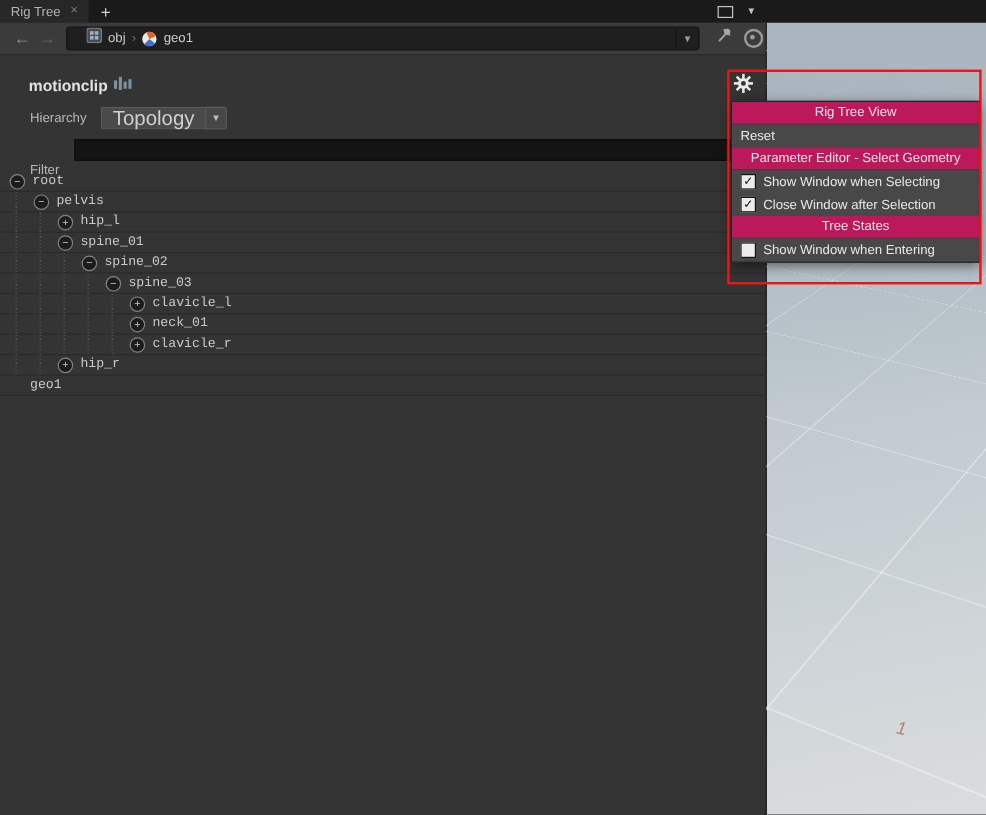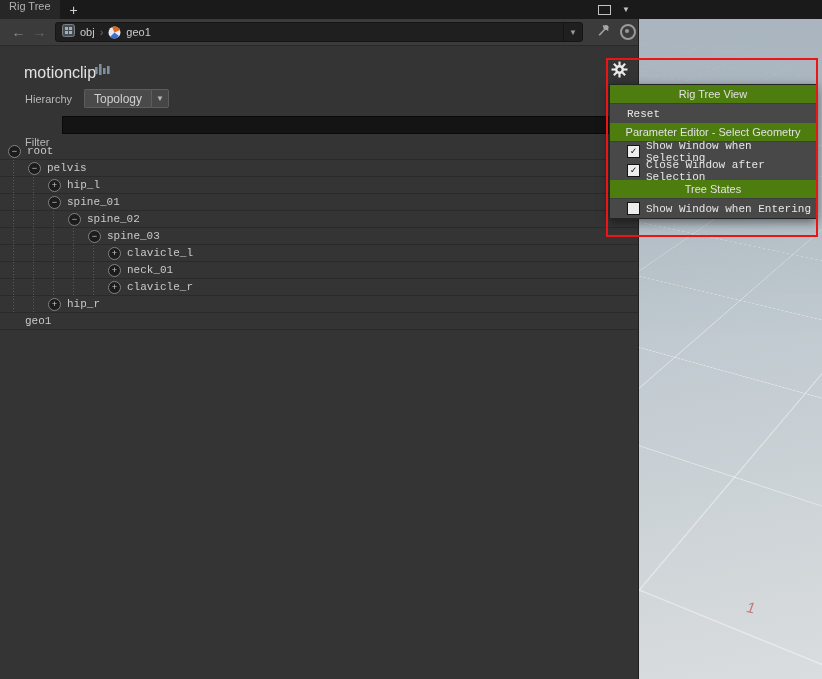--- a/index.html
+++ b/index.html
@@ -3,61 +3,61 @@
 <meta charset="utf-8">
 <style>
   html,body { margin:0; padding:0; background:#222; }
   .screen {
     position:relative; width:822px; height:679px; overflow:hidden;
     background:#343434; font-family:"Liberation Sans","DejaVu Sans",sans-serif;
     -webkit-font-smoothing:antialiased;
   }
   
   .tabbar { position:absolute; left:0; top:0; width:822px; height:19px; background:#1a1a1a; display:flex; align-items:center; }
-  .tab { height:19px; padding:0 9px; background:#272727; color:#b2b2b2; font-size:11px; display:flex; align-items:center; gap:8px; box-sizing:border-box;flex-direction:column; }
+  .tab { height:19px; padding:0 9px; background:#272727; color:#b2b2b2; font-size:11px; display:flex; align-items:center; gap:8px; box-sizing:border-box; }
   .tab-close { color:#7d7d7d; font-size:11px; line-height:11px; }
   .newtab { color:#d4d4d4; font-size:14px; margin-left:10px; line-height:14px; }
   .pane-controls { position:absolute; left:598px; top:0; height:19px; display:flex; align-items:center; gap:11px; }
   .rect-icon { width:11px; height:8px; border:1px solid #c3c3c3; display:inline-block; }
   .dd-glyph { color:#c3c3c3; font-size:8px; }
   
   .left-pane { position:absolute; left:0; top:19px; width:638px; height:660px; background:#343434; }
   .navbar { position:relative; height:27px; background:#3b3b3b; border-bottom:1px solid #2a2a2a; display:flex; align-items:center; padding-left:8px; box-sizing:border-box; }
   .nav-arrow { color:#8f8f8f; font-size:14px; width:21px; text-align:center; }
   .nav-arrow.fwd { color:#676767; }
-  .crumb { margin-left:5px; width:528px; height:20px; background:#1f1f1f; border:1px solid #151515; border-radius:3px; display:flex; align-items:center; padding-left:6px; box-sizing:border-box; }
+  .crumb { margin-left:5px; width:528px; height:20px; background:#1f1f1f; border:1px solid #151515; border-radius:3px; display:flex; align-items:center; padding-left:16px; box-sizing:border-box; }
   .crumb-text { color:#cacaca; font-size:11px; margin:0 5px; }
   .crumb-sep { color:#6f6f6f; font-size:11px; }
   .crumb-dd { margin-left:auto; width:18px; height:100%; display:flex; align-items:center; justify-content:center; color:#9a9a9a; font-size:8px; border-left:1px solid #151515; }
   .pin-wrap { margin-left:13px; }
   .radial-icon { margin-left:9px; width:12px; height:12px; border:2px solid #9a9a9a; border-radius:50%; position:relative; }
   .radial-icon::after { content:''; position:absolute; left:3px; top:3px; width:4px; height:4px; background:#9a9a9a; border-radius:50%; }
   
   .panel { position:relative; height:633px; }
-  .panel-title { position:absolute; left:24px; top:18px; color:#e2e2e2; font-size:16px; font-weight:normal; }
+  .panel-title { position:absolute; left:24px; top:18px; color:#e2e2e2; font-size:13px; font-weight:bold; }
   .motionclip-icon { position:absolute; left:94px; top:16px; }
   .hier-label { position:absolute; left:25px; top:47px; color:#b8b8b8; font-size:11px; }
   .topo { position:absolute; left:84px; top:43px; height:19px; display:flex; }
-  .topo-value { background:#4a4a4a; border:1px solid #5d5d5d; border-right:none; color:#cfcfcf; font-size:12px; padding:0 9px; display:flex; align-items:center; border-radius:2px 0 0 2px; }
+  .topo-value { background:#4a4a4a; border:1px solid #5d5d5d; border-right:none; color:#cfcfcf; font-size:17px; padding:0 9px; display:flex; align-items:center; border-radius:2px 0 0 2px; }
   .topo-arrow { background:#464646; border:1px solid #5d5d5d; width:16px; display:flex; align-items:center; justify-content:center; color:#b8b8b8; font-size:8px; border-radius:0 2px 2px 0; }
   .filter-label { position:absolute; left:25px; top:90px; color:#b8b8b8; font-size:11px; }
   .filter-input { position:absolute; left:62px; top:70px; width:573px; height:18px; background:#141414; border:1px solid #0a0a0a; box-sizing:border-box; color:#dddddd; font-size:11px; padding:0 4px; outline:none; }
   
   .tree { position:absolute; left:0; top:97px; width:638px; }
   .tree-row { height:17px; display:flex; align-items:center; padding-left:8px; border-bottom:1px solid #2a2a2a; box-sizing:border-box; }
   .tree-guide { width:20px; height:16px; position:relative; flex:none; }
   .tree-guide::before { content:''; position:absolute; left:5px; top:0; bottom:-1px; width:1px;
     background-image:repeating-linear-gradient(180deg,#585858 0,#585858 1px,transparent 1px,transparent 3px); }
   .tree-toggle { flex:none; width:11px; height:11px; border-radius:50%; background:#1c1c1c; border:1px solid #828282; color:#c9c9c9; font-size:9px; line-height:10px; text-align:center; margin-right:6px; box-sizing:content-box; }
   .tree-spacer { flex:none; width:17px; }
   .tree-label { color:#c9c9c9; font-size:11px; white-space:nowrap;font-family:Liberation Mono, monospace; }
   
   .menu { position:absolute; left:609px; top:84px; width:206px; background:#484848; border:1px solid #242424; box-shadow:0 3px 10px rgba(0,0,0,.5); z-index:5; }
-  .menu-header { height:18px; background:#4d7c0f; color:#e2e2e2; font-size:11px; display:flex; align-items:center; justify-content:center; border-bottom:1px solid #3e3e3e; }
-  .menu-item { height:19px; color:#e7e7e7; font-size:11px; display:flex; align-items:center; padding-left:17px;font-family:Liberation Mono, monospace; }
+  .menu-header { height:18px; background:#be185d; color:#e2e2e2; font-size:11px; display:flex; align-items:center; justify-content:center; border-bottom:1px solid #3e3e3e; }
+  .menu-item { height:19px; color:#e7e7e7; font-size:11px; display:flex; align-items:center; padding-left:7px; }
   .menu-check { width:11px; height:11px; background:#ececec; border:1px solid #141414; margin-right:6px; color:#111; font-size:10px; line-height:11px; text-align:center; flex:none; font-weight:bold; }
   .gear-wrap { position:absolute; left:611px; top:61px; z-index:6; }
   .hlbox { position:absolute; left:606px; top:58px; width:212px; height:179px; border:2px solid #ec1515; z-index:7; pointer-events:none; box-sizing:border-box; }
   
   .viewport { position:absolute; left:638px; top:19px; width:184px; height:660px; overflow:hidden;
     background:linear-gradient(168deg,#a7b3bd 0%,#bfc9cf 45%,#dadddf 100%); border-left:1px solid #1f1f1f; box-sizing:border-box; }
   .grid-plane { position:absolute; left:-1210px; top:-970px; width:2600px; height:2600px;
     background-image:
       repeating-linear-gradient(0deg, rgba(250,250,252,0.55) 0 1px, transparent 1px 140px),
       repeating-linear-gradient(90deg, rgba(250,250,252,0.55) 0 1px, transparent 1px 140px);

